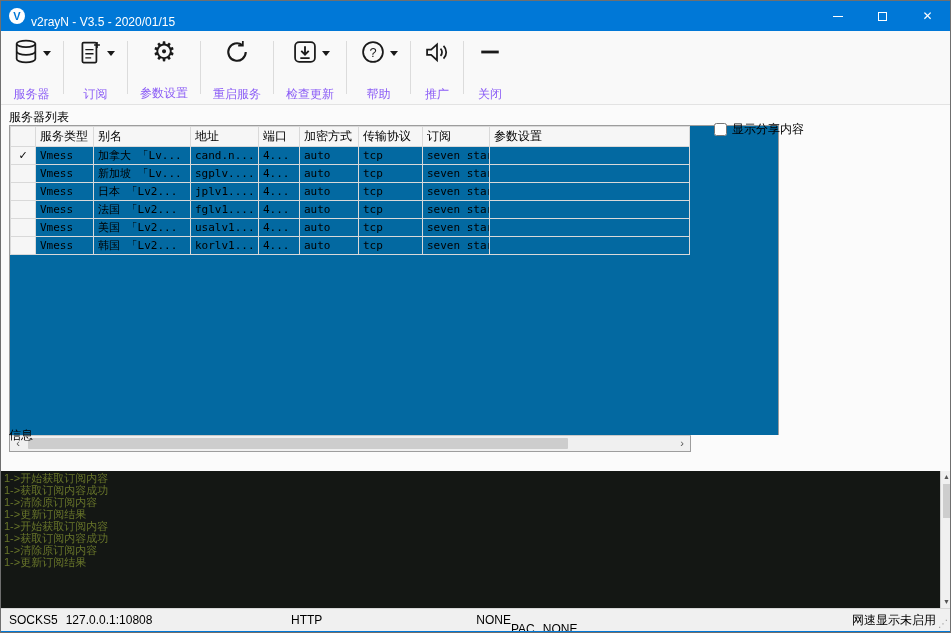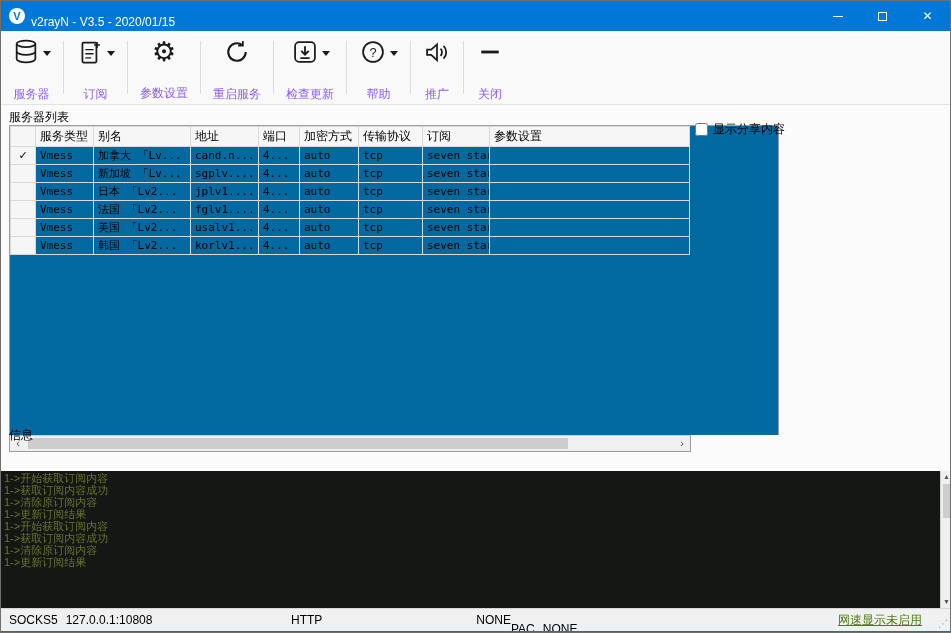--- a/index.html
+++ b/index.html
@@ -36,39 +36,39 @@
   .grid th, .grid td { border:1px solid #d9d9d9; font-weight:normal; text-align:left; padding:1px 4px; overflow:hidden; white-space:nowrap; }
   .grid th { height:20px; font-size:12px; background:#f6f6f6; color:#000; }
   .grid td { height:16px; font-size:11px; font-family:"DejaVu Sans Mono","Liberation Sans", monospace; color:#000; }
   .grid .rowhdr { background:#f6f6f6; text-align:center; font-family:"Liberation Sans",sans-serif; }
 
   .hscroll { position:absolute; left:8px; top:434px; width:682px; height:17px; background:#f0f0f0; border:1px solid #9d9d9d; border-top:1px solid #c9c9c9; display:flex; align-items:center; }
   .hs-arrow { width:16px; text-align:center; font-size:11px; color:#555; line-height:15px; cursor:default; }
   .hs-track { flex:1; height:100%; position:relative; }
   .hs-thumb { position:absolute; left:2px; top:2px; height:11px; width:540px; background:#cdcdcd; border-radius:1px; }
 
-  .share-check { position:absolute; left:694px; top:120px; display:flex; align-items:center; gap:5px; font-size:12px; color:#000; }
+  .share-check { position:absolute; left:713px; top:120px; display:flex; align-items:center; gap:5px; font-size:12px; color:#000; }
   .share-check input { width:13px; height:13px; margin:0; }
 
   
   .console { position:absolute; left:0; top:470px; width:939px; height:137px; background:#141714; color:#68752a; font-size:11px; line-height:12px; padding:1px 3px; overflow:hidden; }
   .console .line { white-space:nowrap; }
   .vscroll { position:absolute; left:939px; top:470px; width:12px; height:137px; background:#f0f0f0; border-left:1px solid #d0d0d0; display:flex; flex-direction:column; align-items:center; }
   .vs-arrow { font-size:7px; color:#555; line-height:12px; height:12px; }
   .vs-track { flex:1; width:100%; position:relative; }
   .vs-thumb { position:absolute; top:1px; left:2px; width:8px; height:34px; background:#cdcdcd; }
   .vs-bottom { margin-top:auto; }
 
   
   .statusbar { position:absolute; left:0; top:607px; width:100%; height:23px; background:#f0f0f0; border-top:1px solid #d7d7d7; display:flex; align-items:center; font-size:12px; color:#000; }
   .sb-item { display:flex; gap:8px; white-space:nowrap; }
   .sb-socks { margin-left:8px; width:282px; }
   .sb-http { width:220px;justify-content:space-between; }
   .sb-pac { width:320px;margin-top:17px; }
-  .sb-speed { margin-left:auto; margin-right:28px; color:#4d7c0f;text-decoration:underline; }
+  .sb-speed { margin-left:auto; margin-right:14px; color:#000000; }
   .sb-grip { position:absolute; right:2px; bottom:2px; font-size:10px; color:#9a9a9a; }
   .bottom-strip { position:absolute; left:0; top:630px; width:100%; height:3px; background:#0078d7; }
 </style>
 </head>
 <body>
 
 <div class="window">
 
   <div class="titlebar">
     <span class="app-icon">V</span>

